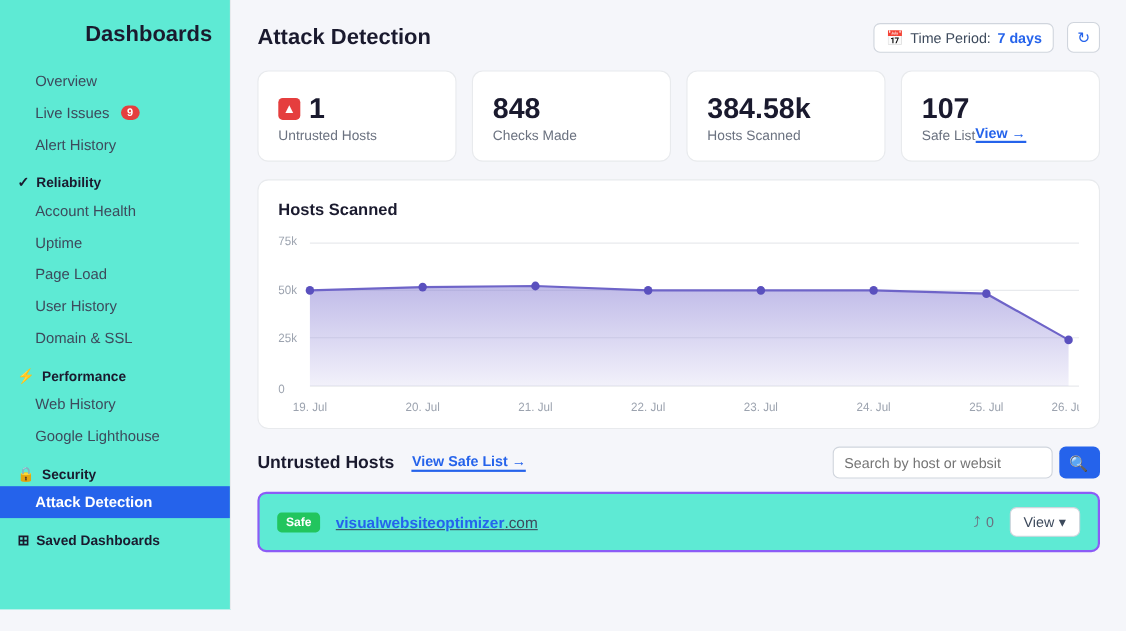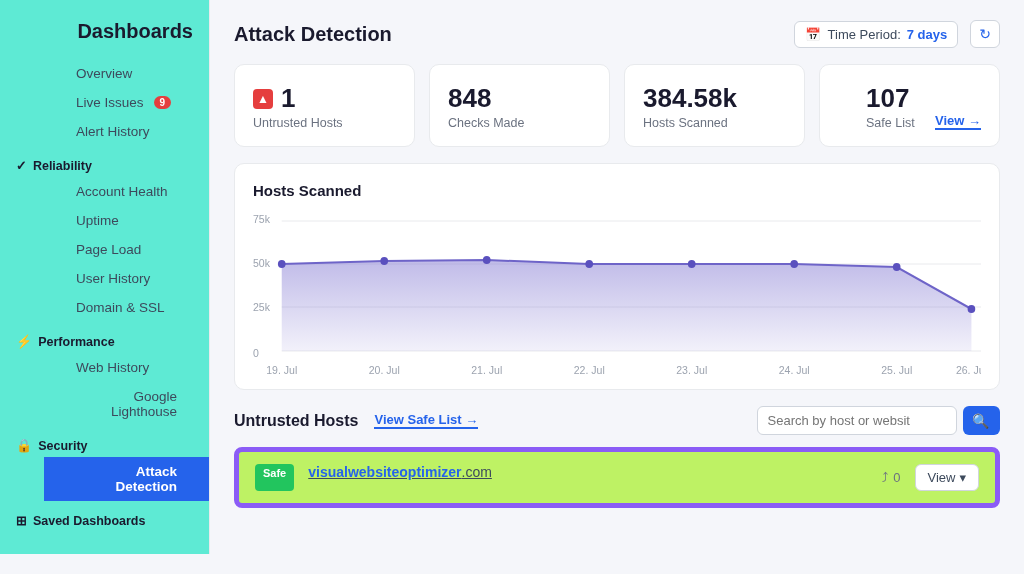--- a/index.html
+++ b/index.html
@@ -23,21 +23,20 @@
       padding: 20px 16px 16px 16px;
     }
     .sidebar-item {
       display: flex;
       align-items: center;
       padding: 7px 32px;
       font-size: 13.5px;
       color: #3d4a5c;
       cursor: pointer;
       gap: 6px;
-      margin-left: 44px;
     }
     .sidebar-item.active {
       background: #2563eb;
       color: #fff;
       border-radius: 0;
       font-weight: 600;
     }
     .sidebar-item .badge {
       background: #e53e3e;
       color: #fff;
@@ -146,22 +145,21 @@
       color: #2563eb;
       font-size: 13px;
       font-weight: 600;
       text-decoration: none;
       border-bottom: 2px solid #2563eb;
       cursor: pointer;
     }
     .stat-card-bottom {
       display: flex;
       align-items: flex-end;
-      justify-content: space-between;
-      margin-left: 28px;
+      justify-content: flex-start;
     }
 
     
     .chart-card {
       background: #fff;
       border-radius: 10px;
       padding: 18px 18px 10px 18px;
       border: 1px solid #e8eaed;
       margin-bottom: 16px;
     }
@@ -215,23 +213,24 @@
       color: #fff;
       cursor: pointer;
       font-size: 14px;
       display: flex;
       align-items: center;
     }
 
     
     .host-row {
       display: flex;
-      background: #bef264;
+      align-items: center;
+      background: #5eead4;
       border-radius: 8px;
-      border: 5px solid #8b5cf6;
+      border: 2px solid #8b5cf6;
       padding: 12px 16px;
       gap: 14px;
     }
     .safe-badge {
       background: #22c55e;
       color: #fff;
       font-size: 11px;
       font-weight: 700;
       border-radius: 4px;
       padding: 3px 8px;

